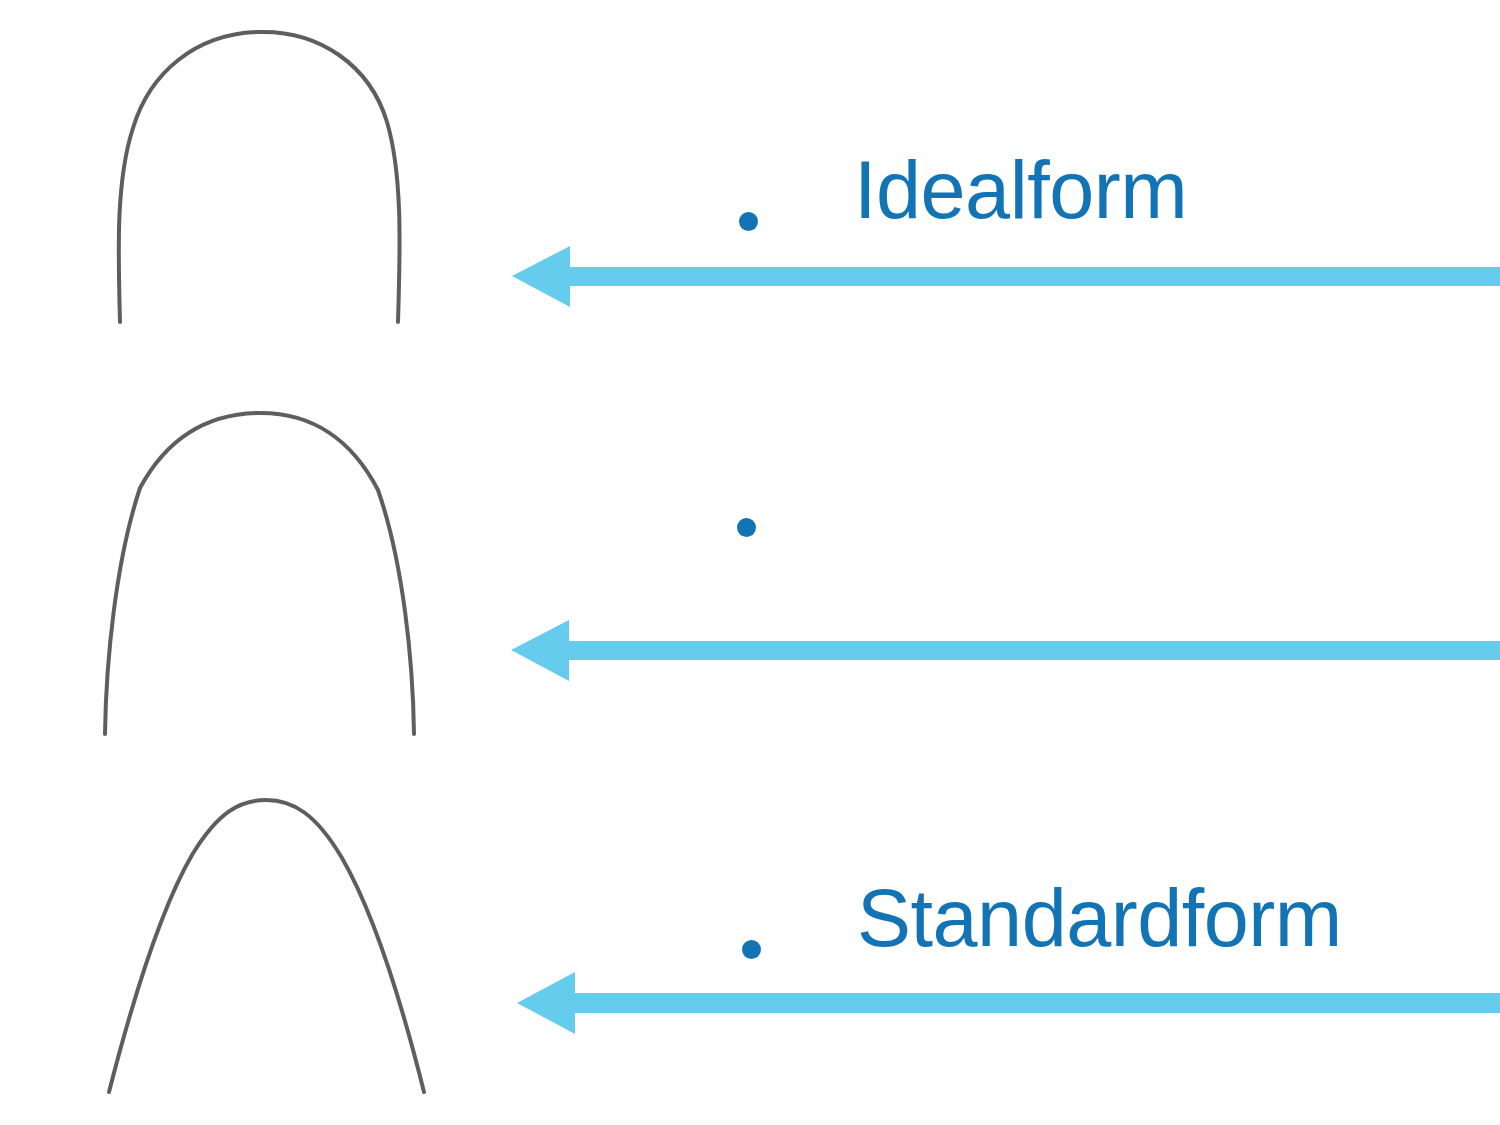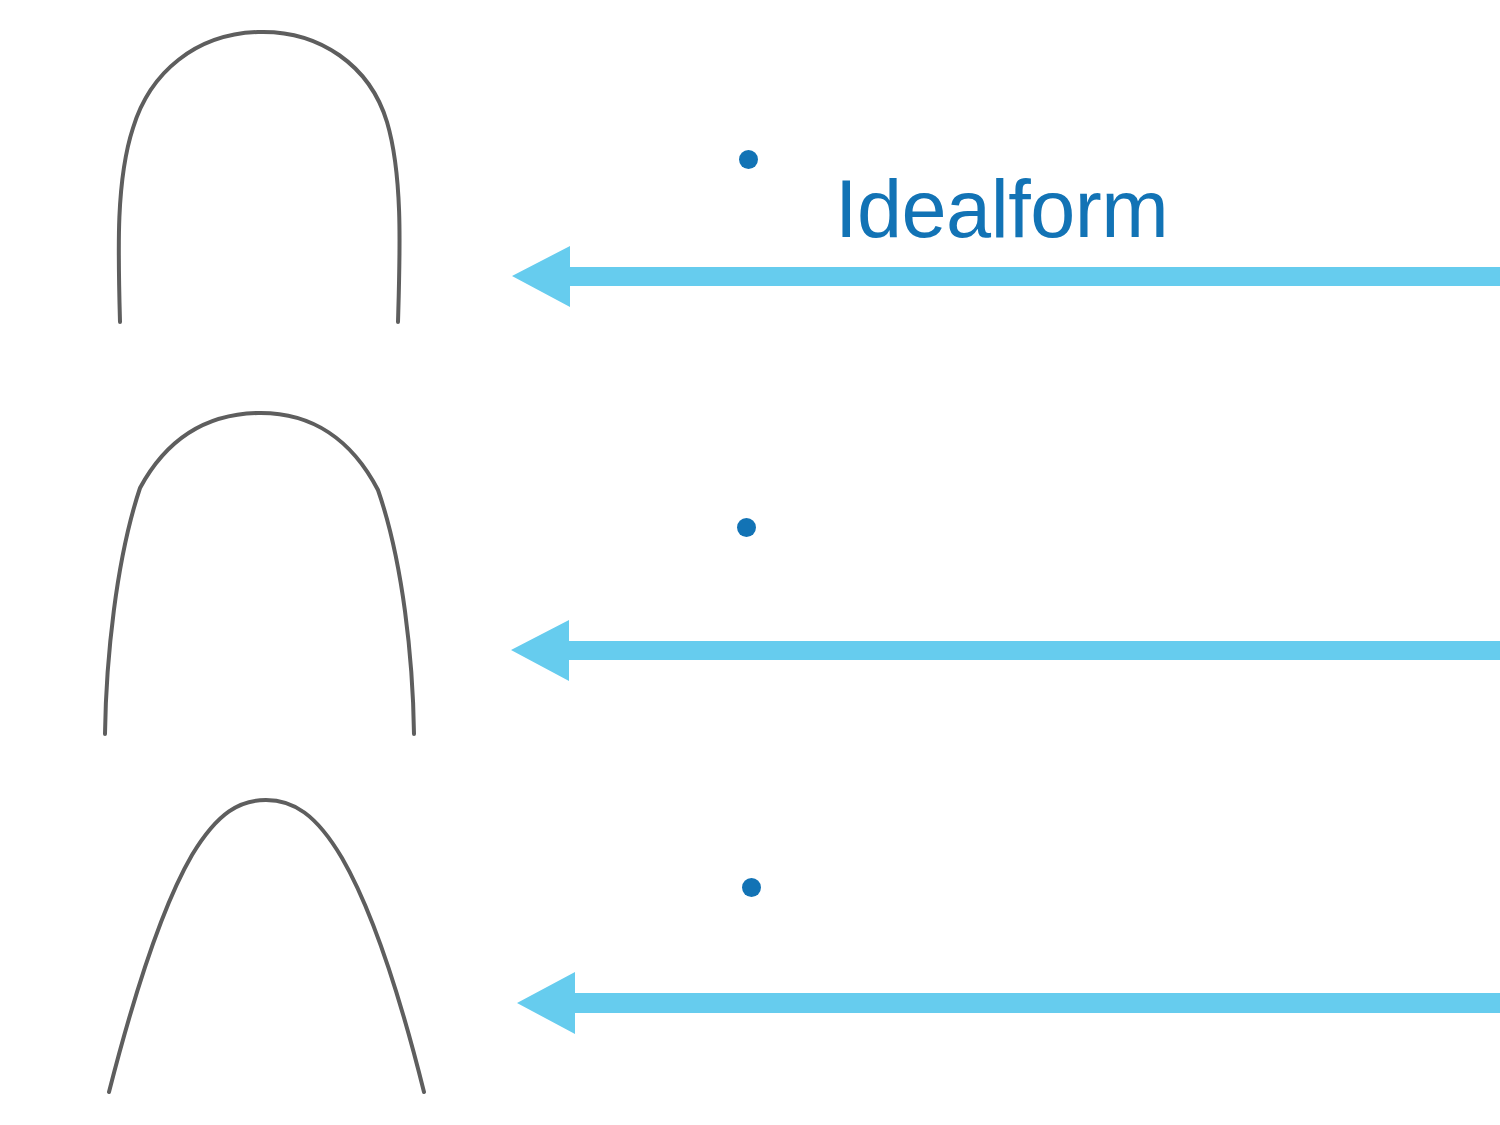--- a/index.html
+++ b/index.html
@@ -26,23 +26,22 @@
   .arrow-layer {
     position: absolute;
     left: 0;
     top: 0;
     width: 1500px;
     height: 1125px;
   }
   .label-row {
     position: absolute;
     display: flex;
-    align-items: flex-start;
+    align-items: flex-end;
     white-space: nowrap;
-    flex-direction: column;
   }
   .bullet {
     width: 19px;
     height: 19px;
     border-radius: 50%;
     background: #1273B5;
     flex: none;
   }
   .label-text {
     font-size: 81px;
@@ -103,15 +102,16 @@
     <span class="bullet"></span>
     <span class="label-text">Idealform</span>
   </div>
 
   <div class="label-row row2">
     <span class="bullet"></span>
   </div>
 
   <div class="label-row row3">
     <span class="bullet"></span>
+    <span class="label-text">Standardform</span>
   </div>
 
 </div>
 
 </body></html>

